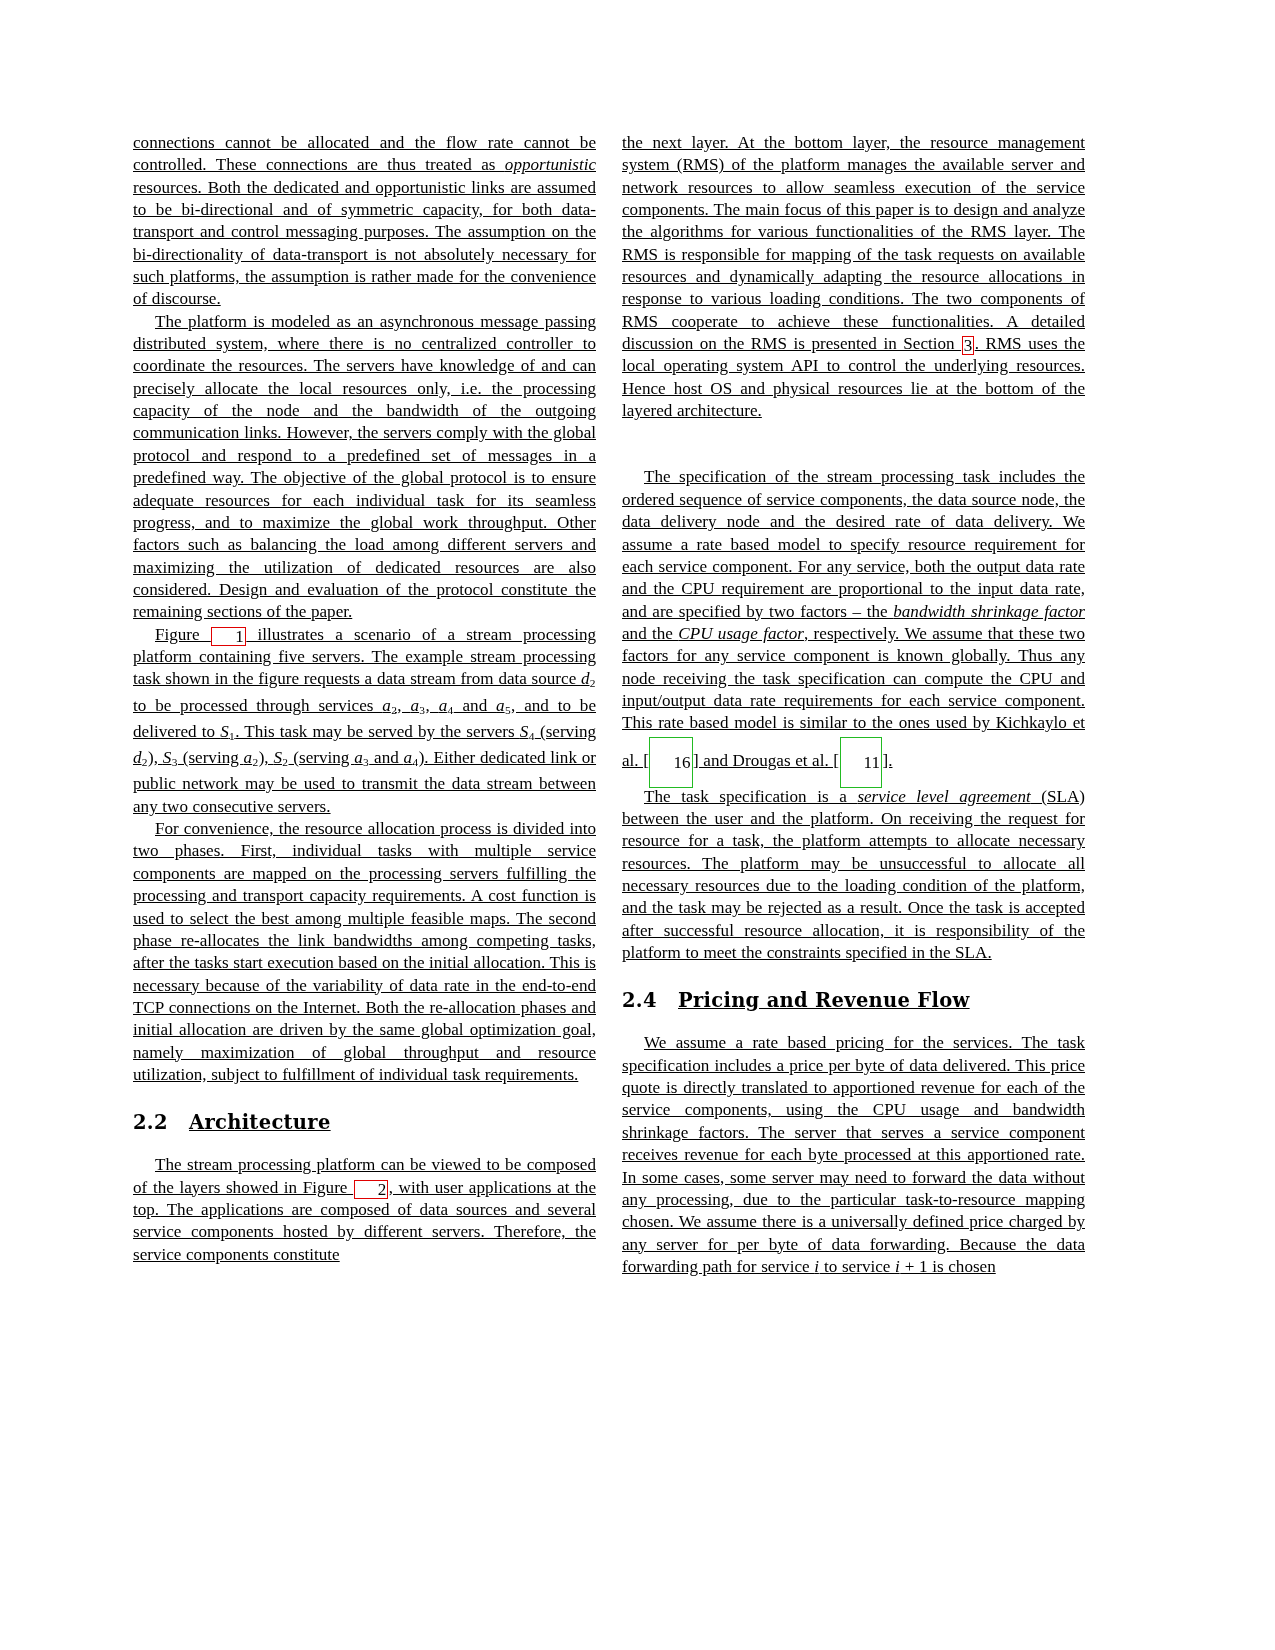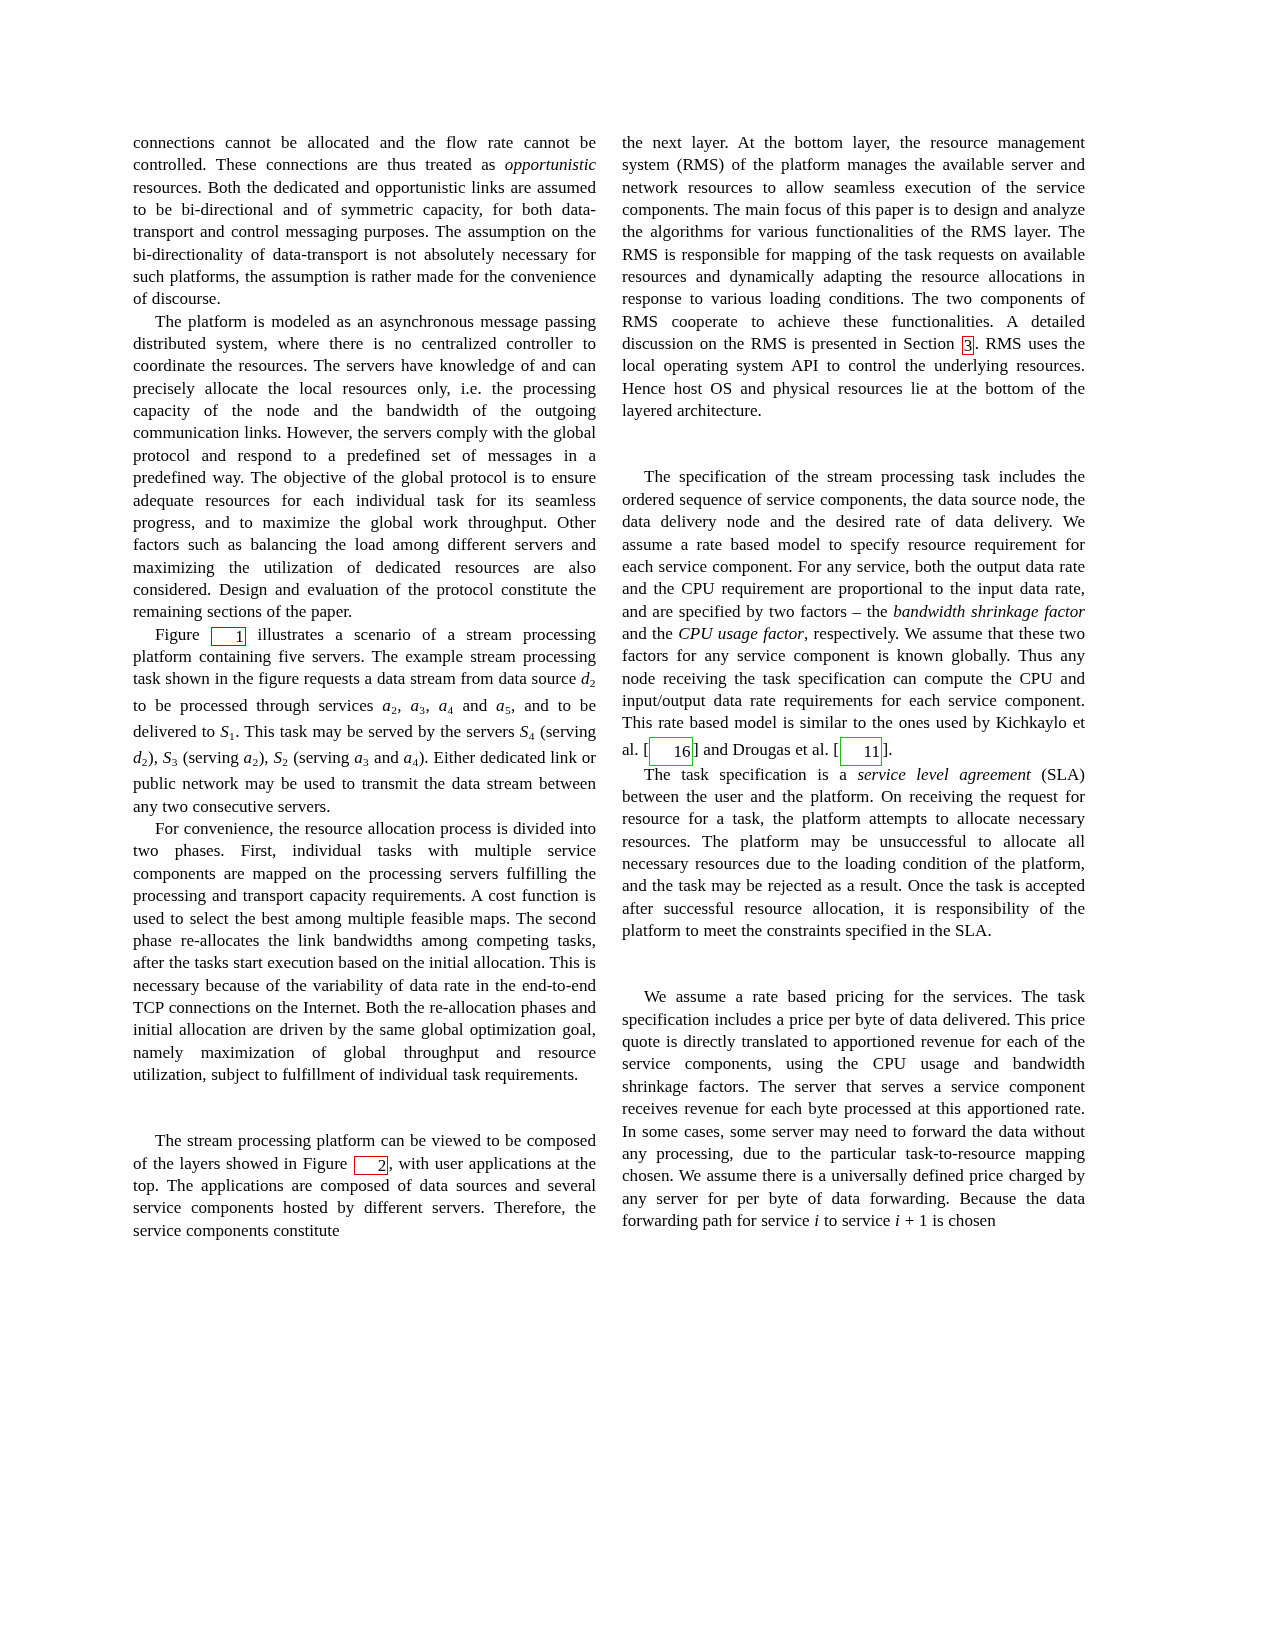--- a/index.html
+++ b/index.html
@@ -13,20 +13,21 @@
     font-family: "Liberation Serif", "DejaVu Serif", serif;
     color: #000000;
   }
   .page {
     position: relative;
     width: 1275px;
     height: 1650px;
     background: #ffffff;
     box-sizing: border-box;
     padding: 132px 130px 90px 133px;
+    text-decoration: underline;
   }
   .columns {
     display: flex;
     gap: 26px;
     height: 100%;
   }
   .col {
     width: 463px;
     flex: 0 0 463px;
   }
@@ -80,21 +81,21 @@
     border: 1.4px solid #e00000;
     padding: 0 1px;
     line-height: 1;
     display: inline-block;
     margin: 0 0.5px;
     position: relative;
     top: 2px;
   }
   .citebox {
     border: 1.4px solid #22bb22;
-    padding: 5px 1px;
+    padding: 16px 1px;
     line-height: 1;
     display: inline-block;
     margin: 0 0.5px;
     position: relative;
     top: 2px;
   }
 </style>
 </head>
 <body>
 
@@ -102,37 +103,43 @@
   <div class="columns">
 
     <div class="col">
       <div>
           <p class="para noindent">connections cannot be allocated and the flow rate cannot be controlled. These connections are thus treated as <i>opportunistic</i> resources. Both the dedicated and opportunistic links are assumed to be bi-directional and of symmetric capacity, for both data-transport and control messaging purposes. The assumption on the bi-directionality of data-transport is not absolutely necessary for such platforms, the assumption is rather made for the convenience of discourse.</p>
           <p class="para">The platform is modeled as an asynchronous message passing distributed system, where there is no centralized controller to coordinate the resources. The servers have knowledge of and can precisely allocate the local resources only, i.e. the processing capacity of the node and the bandwidth of the outgoing communication links. However, the servers comply with the global protocol and respond to a predefined set of messages in a predefined way. The objective of the global protocol is to ensure adequate resources for each individual task for its seamless progress, and to maximize the global work throughput. Other factors such as balancing the load among different servers and maximizing the utilization of dedicated resources are also considered. Design and evaluation of the protocol constitute the remaining sections of the paper.</p>
           <p class="para">Figure <span class="linkbox">1</span> illustrates a scenario of a stream processing platform containing five servers. The example stream processing task shown in the figure requests a data stream from data source <span class="mv">d<sub>2</sub></span> to be processed through services <span class="mv">a<sub>2</sub></span>, <span class="mv">a<sub>3</sub></span>, <span class="mv">a<sub>4</sub></span> and <span class="mv">a<sub>5</sub></span>, and to be delivered to <span class="mv">S<sub>1</sub></span>. This task may be served by the servers <span class="mv">S<sub>4</sub></span> (serving <span class="mv">d<sub>2</sub></span>), <span class="mv">S<sub>3</sub></span> (serving <span class="mv">a<sub>2</sub></span>), <span class="mv">S<sub>2</sub></span> (serving <span class="mv">a<sub>3</sub></span> and <span class="mv">a<sub>4</sub></span>). Either dedicated link or public network may be used to transmit the data stream between any two consecutive servers.</p>
           <p class="para">For convenience, the resource allocation process is divided into two phases. First, individual tasks with multiple service components are mapped on the processing servers fulfilling the processing and transport capacity requirements. A cost function is used to select the best among multiple feasible maps. The second phase re-allocates the link bandwidths among competing tasks, after the tasks start execution based on the initial allocation. This is necessary because of the variability of data rate in the end-to-end TCP connections on the Internet. Both the re-allocation phases and initial allocation are driven by the same global optimization goal, namely maximization of global throughput and resource utilization, subject to fulfillment of individual task requirements.</p>
         </div>
       <div class="spacer-before-head"></div>
+      <h2 class="section-head">
+        <span class="num">2.2</span><span>Architecture</span>
+      </h2>
       <div class="spacer-after-head"></div>
       <div>
           <p class="para">The stream processing platform can be viewed to be composed of the layers showed in Figure <span class="linkbox">2</span>, with user applications at the top. The applications are composed of data sources and several service components hosted by different servers. Therefore, the service components constitute</p>
         </div>
     </div>
 
     <div class="col">
       <div>
           <p class="para noindent">the next layer. At the bottom layer, the resource management system (RMS) of the platform manages the available server and network resources to allow seamless execution of the service components. The main focus of this paper is to design and analyze the algorithms for various functionalities of the RMS layer. The RMS is responsible for mapping of the task requests on available resources and dynamically adapting the resource allocations in response to various loading conditions. The two components of RMS cooperate to achieve these functionalities. A detailed discussion on the RMS is presented in Section <span class="linkbox">3</span>. RMS uses the local operating system API to control the underlying resources. Hence host OS and physical resources lie at the bottom of the layered architecture.</p>
         </div>
       <div class="spacer-before-head"></div>
       <div class="spacer-after-head"></div>
       <div>
           <p class="para">The specification of the stream processing task includes the ordered sequence of service components, the data source node, the data delivery node and the desired rate of data delivery. We assume a rate based model to specify resource requirement for each service component. For any service, both the output data rate and the CPU requirement are proportional to the input data rate, and are specified by two factors – the <i>bandwidth shrinkage factor</i> and the <i>CPU usage factor</i>, respectively. We assume that these two factors for any service component is known globally. Thus any node receiving the task specification can compute the CPU and input/output data rate requirements for each service component. This rate based model is similar to the ones used by Kichkaylo et al. [<span class="citebox">16</span>] and Drougas et al. [<span class="citebox">11</span>].</p>
           <p class="para">The task specification is a <i>service level agreement</i> (SLA) between the user and the platform. On receiving the request for resource for a task, the platform attempts to allocate necessary resources. The platform may be unsuccessful to allocate all necessary resources due to the loading condition of the platform, and the task may be rejected as a result. Once the task is accepted after successful resource allocation, it is responsibility of the platform to meet the constraints specified in the SLA.</p>
         </div>
       <div class="spacer-before-head"></div>
+      <h2 class="section-head">
+        <span class="num">2.4</span><span>Pricing and Revenue Flow</span>
+      </h2>
       <div class="spacer-after-head"></div>
       <div>
           <p class="para">We assume a rate based pricing for the services. The task specification includes a price per byte of data delivered. This price quote is directly translated to apportioned revenue for each of the service components, using the CPU usage and bandwidth shrinkage factors. The server that serves a service component receives revenue for each byte processed at this apportioned rate. In some cases, some server may need to forward the data without any processing, due to the particular task-to-resource mapping chosen. We assume there is a universally defined price charged by any server for per byte of data forwarding. Because the data forwarding path for service <span class="mv">i</span> to service <span class="mv">i</span> + 1 is chosen</p>
         </div>
     </div>
 
   </div>
 </div>
 
 </body></html>

